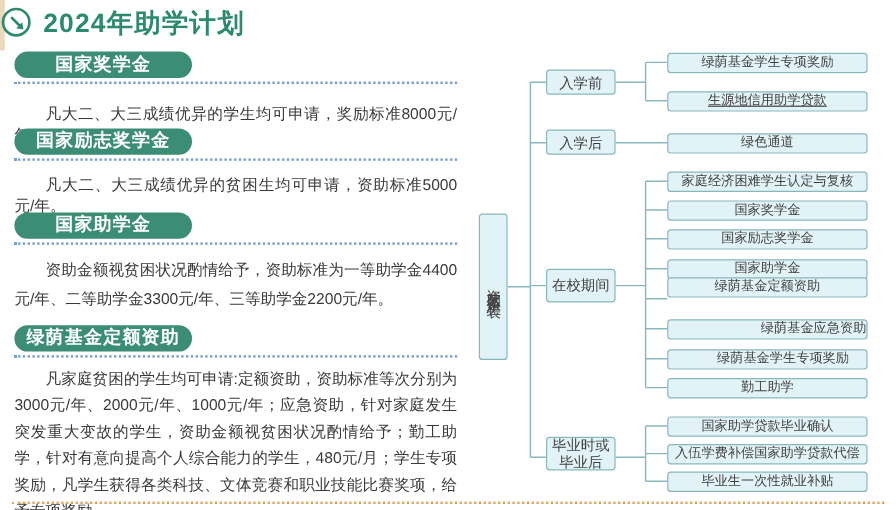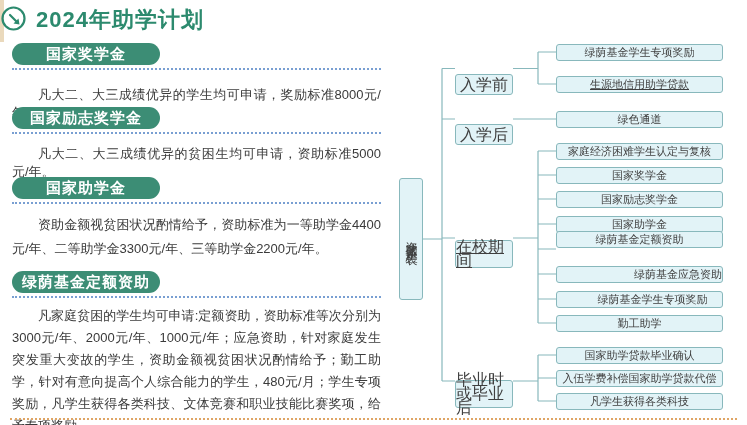--- a/index.html
+++ b/index.html
@@ -22,22 +22,22 @@
     text-align:justify;margin:0;
   }
   .divider-orange{left:10px;width:727px;height:0;border-top:2px dotted #dfa565;}
   .edge-strip{left:0;top:0;width:4px;height:42px;background:#ead9bc;}
   
   .node{
     background:#e2f3f7;border:1px solid #88b8bc;border-radius:3px;
     color:#3f3f3f;box-sizing:border-box;
   }
   .leaf{left:556px;width:167px;height:17px;font-size:11px;line-height:15px;text-align:center;}
-  .stage{left:455px;width:58px;font-size:16px;display:flex;align-items:center;
-         justify-content:center;line-height:14px;margin-top:16px;}
+  .stage{left:455px;width:58px;font-size:12px;display:flex;align-items:center;
+         justify-content:center;text-align:center;line-height:14px;}
   .root{
     left:399px;top:178px;width:24px;height:122px;font-size:12px;
     display:flex;align-items:center;justify-content:center;
     writing-mode:vertical-rl;text-orientation:upright;letter-spacing:2px;
   }
   svg.lines{left:0;top:0;pointer-events:none;}
 </style>
 </head>
 <body>
 
@@ -83,32 +83,32 @@
     M538,151 H556 M538,175 H556 M538,199 H556 M538,224 H556
     M538,249 H556 M538,274 H556 M538,299 H556 M538,323 H556
     M513,381 H538  M538,355 V401
     M538,355 H556 M538,378 H556 M538,401 H556"></path>
 </svg>
 
 <div class="abs node root">资助体系一栏表</div>
 
 <div class="abs node stage" style="top:58px;height:21px;">入学前</div>
 <div class="abs node stage" style="top:108px;height:21px;">入学后</div>
-<div class="abs node stage" style="top:224px;height:28px;text-decoration:underline;">在校期间</div>
+<div class="abs node stage" style="top:224px;height:28px;">在校期间</div>
 <div class="abs node stage" style="top:364px;height:28px;">毕业时或毕业后</div>
 
 <div class="abs node leaf" style="top:44px;">绿荫基金学生专项奖励</div>
 <div class="abs node leaf" style="top:76px;text-decoration:underline;">生源地信用助学贷款</div>
 
 <div class="abs node leaf" style="top:111px;">绿色通道</div>
 
 <div class="abs node leaf" style="top:143px;">家庭经济困难学生认定与复核</div>
 <div class="abs node leaf" style="top:167px;">国家奖学金</div>
 <div class="abs node leaf" style="top:191px;">国家励志奖学金</div>
 <div class="abs node leaf" style="top:216px;">国家助学金</div>
 <div class="abs node leaf" style="top:231px;">绿荫基金定额资助</div>
 <div class="abs node leaf" style="top:266px;text-align:right;">绿荫基金应急资助</div>
 <div class="abs node leaf" style="top:291px;padding-left:26px;">绿荫基金学生专项奖励</div>
 <div class="abs node leaf" style="top:315px;">勤工助学</div>
 
 <div class="abs node leaf" style="top:347px;">国家助学贷款毕业确认</div>
 <div class="abs node leaf" style="top:370px;">入伍学费补偿国家助学贷款代偿</div>
-<div class="abs node leaf" style="top:393px;">凡学生获得各类科技</div>
+<div class="abs node leaf" style="top:393px;">毕业生一次性就业补贴</div>
 
 </body></html>

